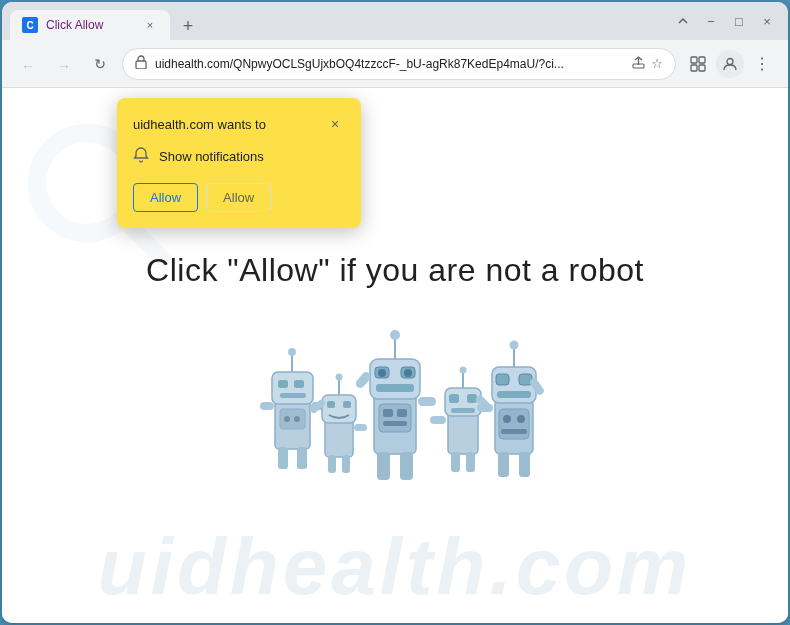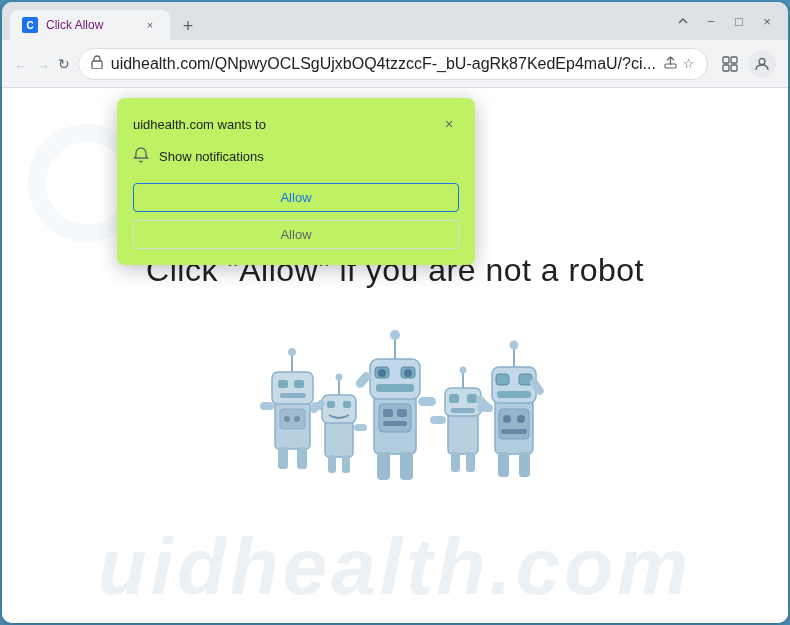--- a/index.html
+++ b/index.html
@@ -160,21 +160,21 @@
       padding: 0 12px;
       gap: 8px;
     }
 
     .url-lock {
       color: #5f6368;
       font-size: 12px;
     }
 
     .url-text {
-      font-size: 16px;
+      font-size: 12px;
       color: #202124;
       flex: 1;
       overflow: hidden;
       text-overflow: ellipsis;
       white-space: nowrap;
     }
 
     .url-icons {
       display: flex;
       gap: 6px;
@@ -287,25 +287,25 @@
       align-items: flex-end;
       justify-content: center;
       gap: 2px;
     }
 
     
     .notification-popup {
       position: absolute;
       top: 10px;
       left: 115px;
-      background: #bef264;
+      background: #fde047;
       border-radius: 8px;
       box-shadow: 0 4px 20px rgba(0,0,0,0.25);
       padding: 16px;
-      width: 358px;
+      width: 244px;
       z-index: 100;
     }
 
     .popup-header {
       display: flex;
       align-items: center;
       justify-content: space-between;
       margin-bottom: 12px;
     }
 
@@ -339,21 +339,20 @@
     }
 
     .popup-notification-text {
       font-size: 13px;
       color: #202124;
     }
 
     .popup-buttons {
       display: flex;
       gap: 8px;
-      flex-direction: column;
     }
 
     .btn-allow {
       padding: 6px 16px;
       border: 1px solid #1a73e8;
       background: transparent;
       color: #1a73e8;
       border-radius: 4px;
       font-size: 13px;
       cursor: pointer;

